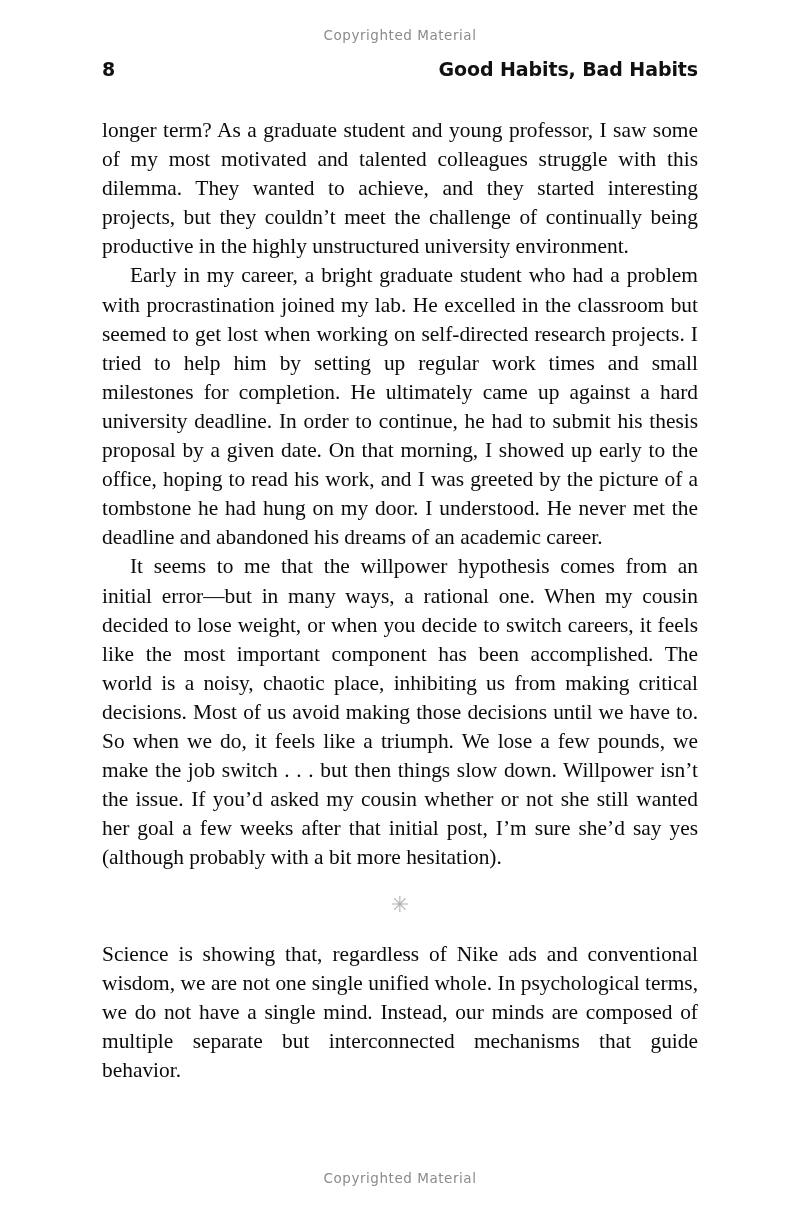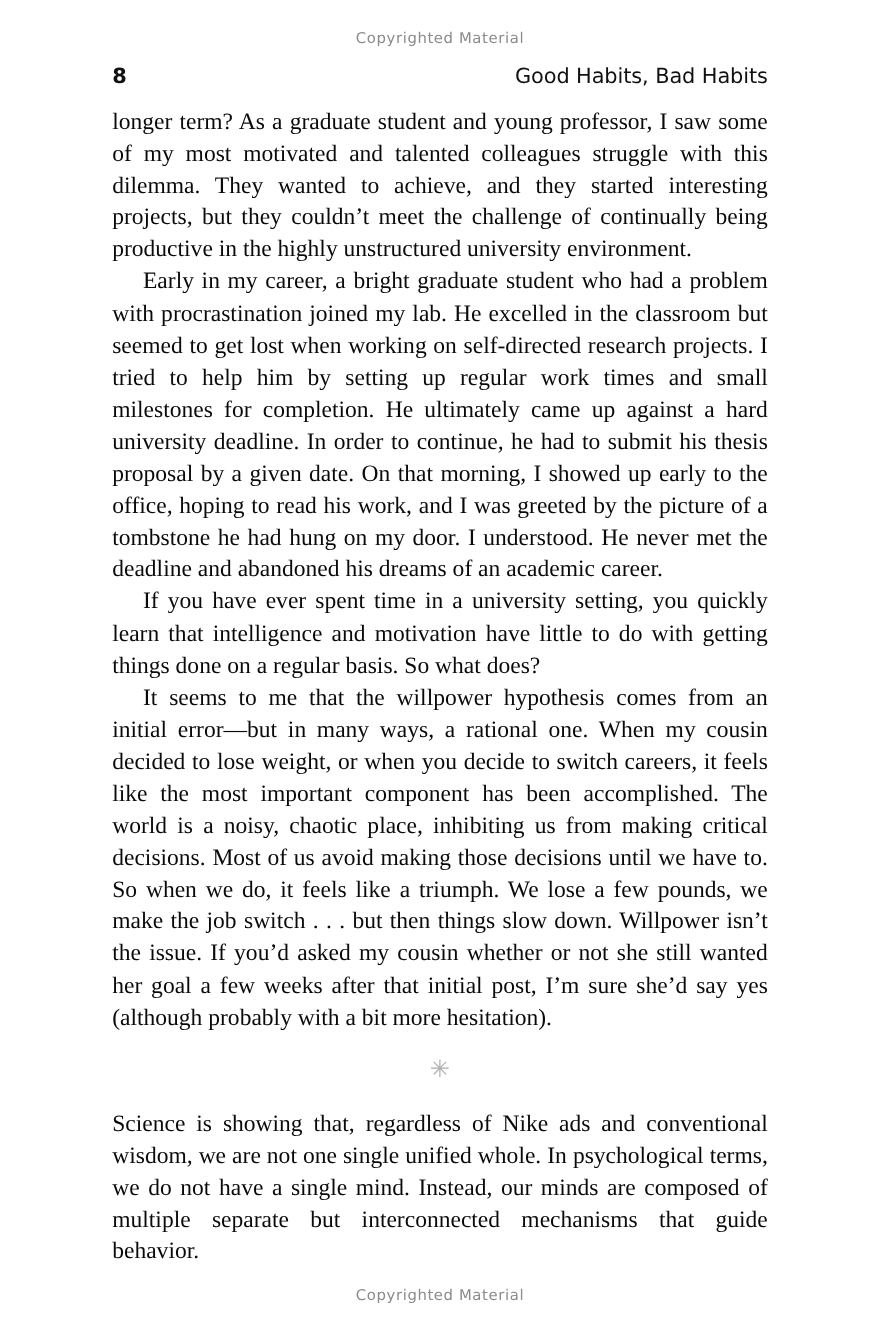--- a/index.html
+++ b/index.html
@@ -43,30 +43,30 @@
     font-family: "DejaVu Sans", "Liberation Sans", sans-serif;
   }
   .folio {
     font-size: 19px;
     font-weight: 700;
     color: #111111;
     letter-spacing: 0px;
   }
   .book-title {
     font-size: 19px;
-    font-weight: 400;
+    font-weight: 700;
     color: #111111;
     letter-spacing: -0.1px;
   }
 
   
   .body-col {
     position: absolute;
     left: 102px;
-    top: 96px;
+    top: 116px;
     width: 596px;
   }
   p.para {
     margin: 0;
     font-size: 21.4px;
     line-height: 29.1px;
     color: #0a0a0a;
     text-align: justify;
     text-justify: inter-word;
     hyphens: none;
@@ -104,21 +104,20 @@
     <span class="folio">8</span>
     <span class="book-title">Good Habits, Bad Habits</span>
   </div>
 
   <div class="body-col">
 
     <p class="para">longer term? As a graduate student and young professor, I saw some of my most motivated and talented colleagues struggle with this dilemma. They wanted to achieve, and they started interesting projects, but they couldn’t meet the challenge of continually being productive in the highly unstructured university environment.</p>
 
     <p class="para indent">Early in my career, a bright graduate student who had a problem with procrastination joined my lab. He excelled in the classroom but seemed to get lost when working on self-directed research projects. I tried to help him by setting up regular work times and small milestones for completion. He ultimately came up against a hard university deadline. In order to continue, he had to submit his thesis proposal by a given date. On that morning, I showed up early to the office, hoping to read his work, and I was greeted by the picture of a tombstone he had hung on my door. I understood. He never met the deadline and abandoned his dreams of an academic career.</p>
 
-    <p class="para indent">If you have ever spent time in a university setting, you quickly learn that intelligence and motivation have little to do with getting things done on a regular basis. So what does?</p>
 
     <p class="para indent">It seems to me that the willpower hypothesis comes from an initial error—but in many ways, a rational one. When my cousin decided to lose weight, or when you decide to switch careers, it feels like the most important component has been accomplished. The world is a noisy, chaotic place, inhibiting us from making critical decisions. Most of us avoid making those decisions until we have to. So when we do, it feels like a triumph. We lose a few pounds, we make the job switch . . . but then things slow down. Willpower isn’t the issue. If you’d asked my cousin whether or not she still wanted her goal a few weeks after that initial post, I’m sure she’d say yes (although probably with a bit more hesitation).</p>
 
     <div class="section-break">✳</div>
 
     <div class="gap-before-final"></div>
 
     <p class="para">Science is showing that, regardless of Nike ads and conventional wisdom, we are not one single unified whole. In psychological terms, we do not have a single mind. Instead, our minds are composed of multiple separate but interconnected mechanisms that guide behavior.</p>
 
   </div>

